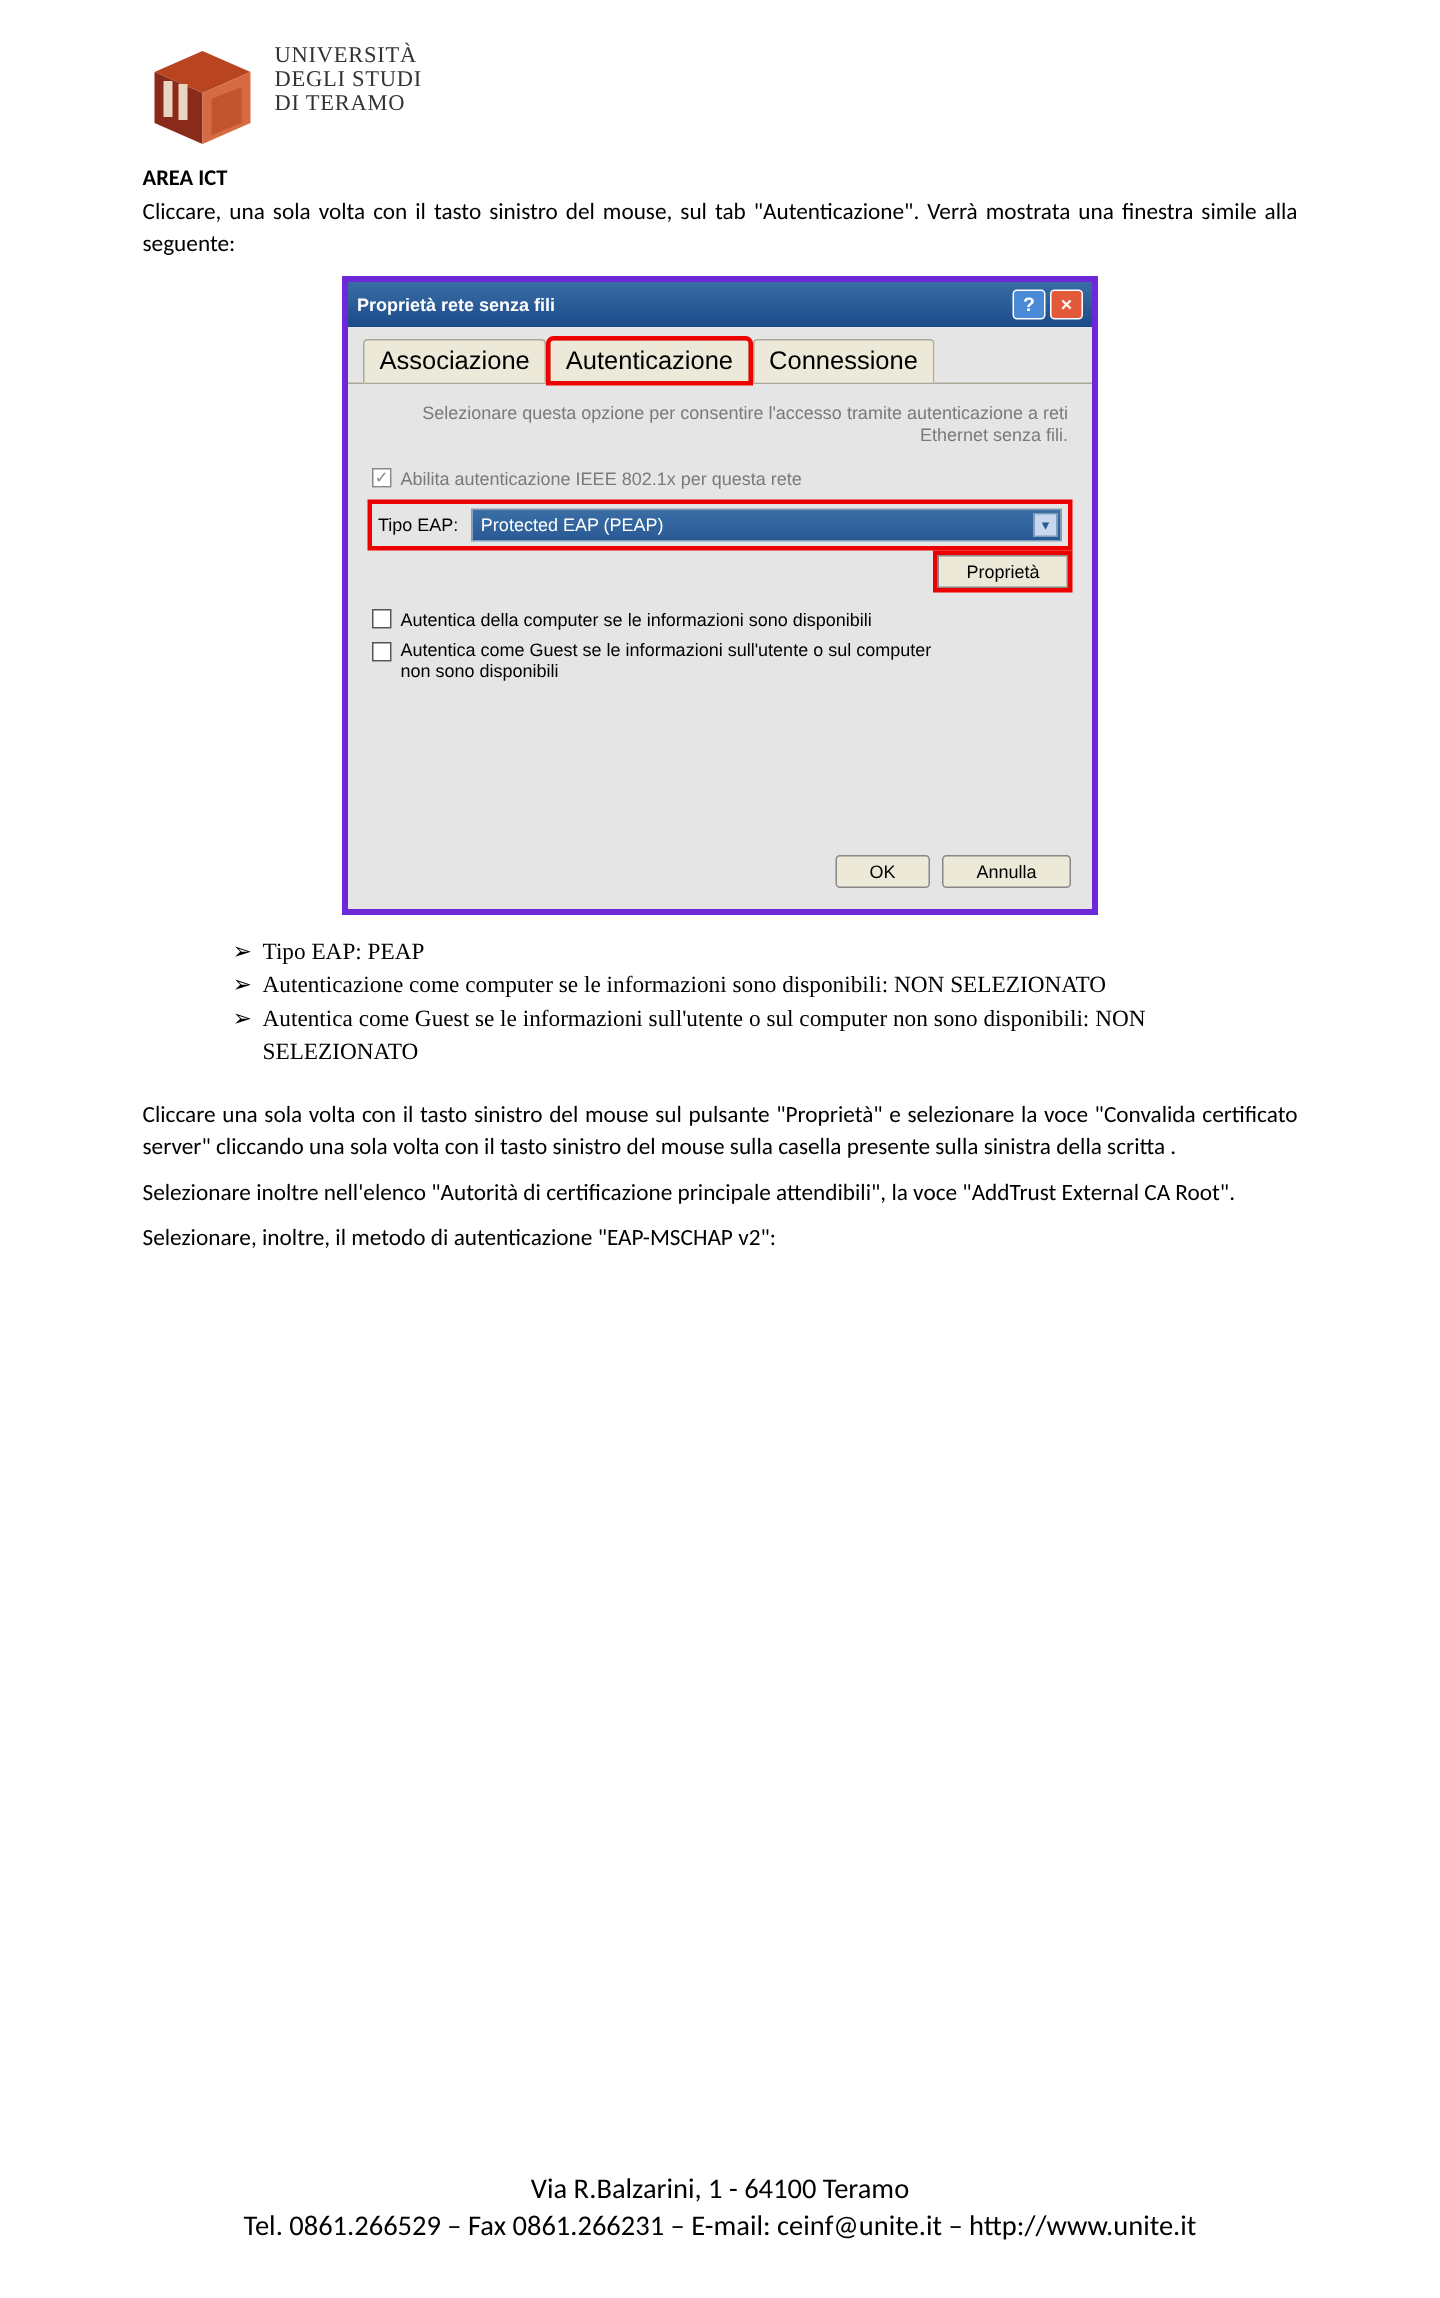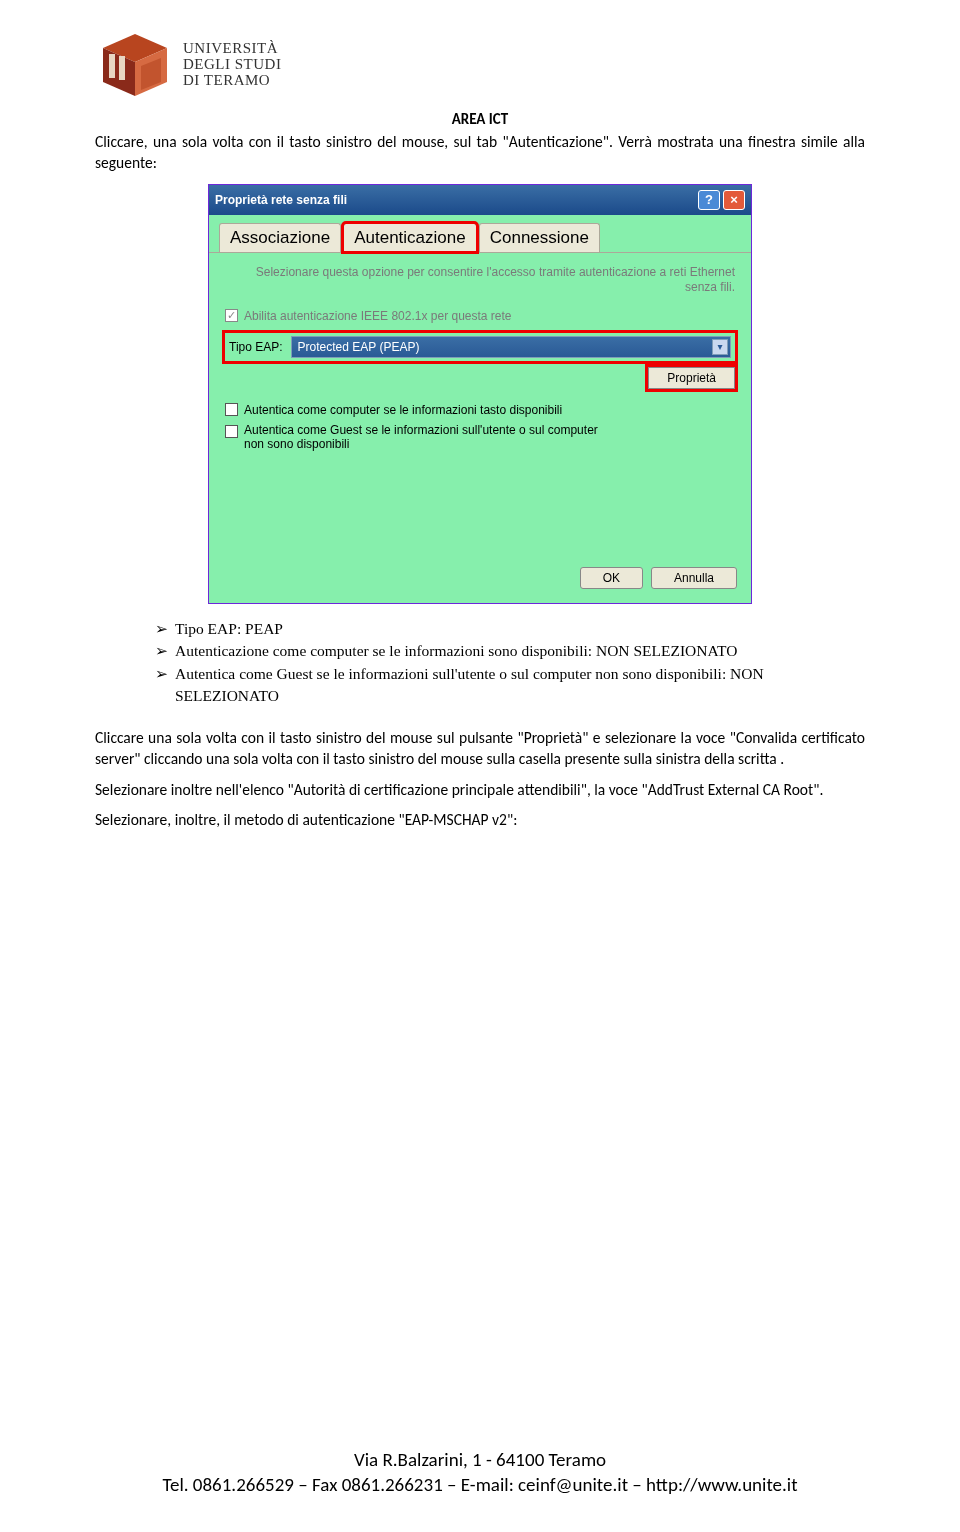--- a/index.html
+++ b/index.html
@@ -9,55 +9,54 @@
     height: 1532px;
     background: #fff;
     position: relative;
     color: #000;
   }
   .page {
     padding: 30px 95px 0 95px;
   }
   .header {
     display: flex;
-    align-items: center;
+    align-items: flex-start;
     gap: 8px;
     margin-bottom: 10px;
   }
   .logo-cube {
     width: 80px;
     height: 70px;
     position: relative;
   }
   .uni-text {
     font-family: "Times New Roman", serif;
     font-size: 15px;
     line-height: 1.05;
     color: #333;
     letter-spacing: 0.5px;
   }
   .area-ict {
     font-weight: bold;
     font-size: 15px;
     margin-bottom: 4px;
     margin-top: 6px;
-    text-align: center;
   }
   .body-text {
     font-size: 15.5px;
     line-height: 1.35;
     text-align: justify;
     margin-bottom: 10px;
   }
   .screenshot {
     display: block;
     margin: 8px auto 14px auto;
-    width: 544px;
-    background: #86efac;
-    border: 1px solid #6d28d9;
+    width: 504px;
+    background: #e5e5e5;
+    border: 4px solid #6d28d9;
     font-family: Tahoma, sans-serif;
     font-size: 12px;
     color: #000;
   }
   .titlebar {
     background: linear-gradient(#3a6ea5, #1b4a8a);
     color: #fff;
     padding: 5px 6px;
     font-weight: bold;
     display: flex;
@@ -228,21 +227,21 @@
         <div class="eap-select">
           <span>Protected EAP (PEAP)</span>
           <span class="eap-arrow">▾</span>
         </div>
       </div>
       <div class="prop-btn-row">
         <div class="prop-btn">Proprietà</div>
       </div>
       <div class="chk-row chk-black">
         <span class="chkbox"></span>
-        <span>Autentica come computer se le informazioni tasto disponibili</span>
+        <span>Autentica della computer se le informazioni sono disponibili</span>
       </div>
       <div class="chk-row chk-black" style="align-items:flex-start">
         <span class="chkbox" style="margin-top:2px"></span>
         <span style="max-width:360px">Autentica come Guest se le informazioni sull'utente o sul computer non sono disponibili</span>
       </div>
       <div style="height:90px"></div>
     </div>
     <div class="dlg-footer">
       <div class="dlg-btn">OK</div>
       <div class="dlg-btn">Annulla</div>

